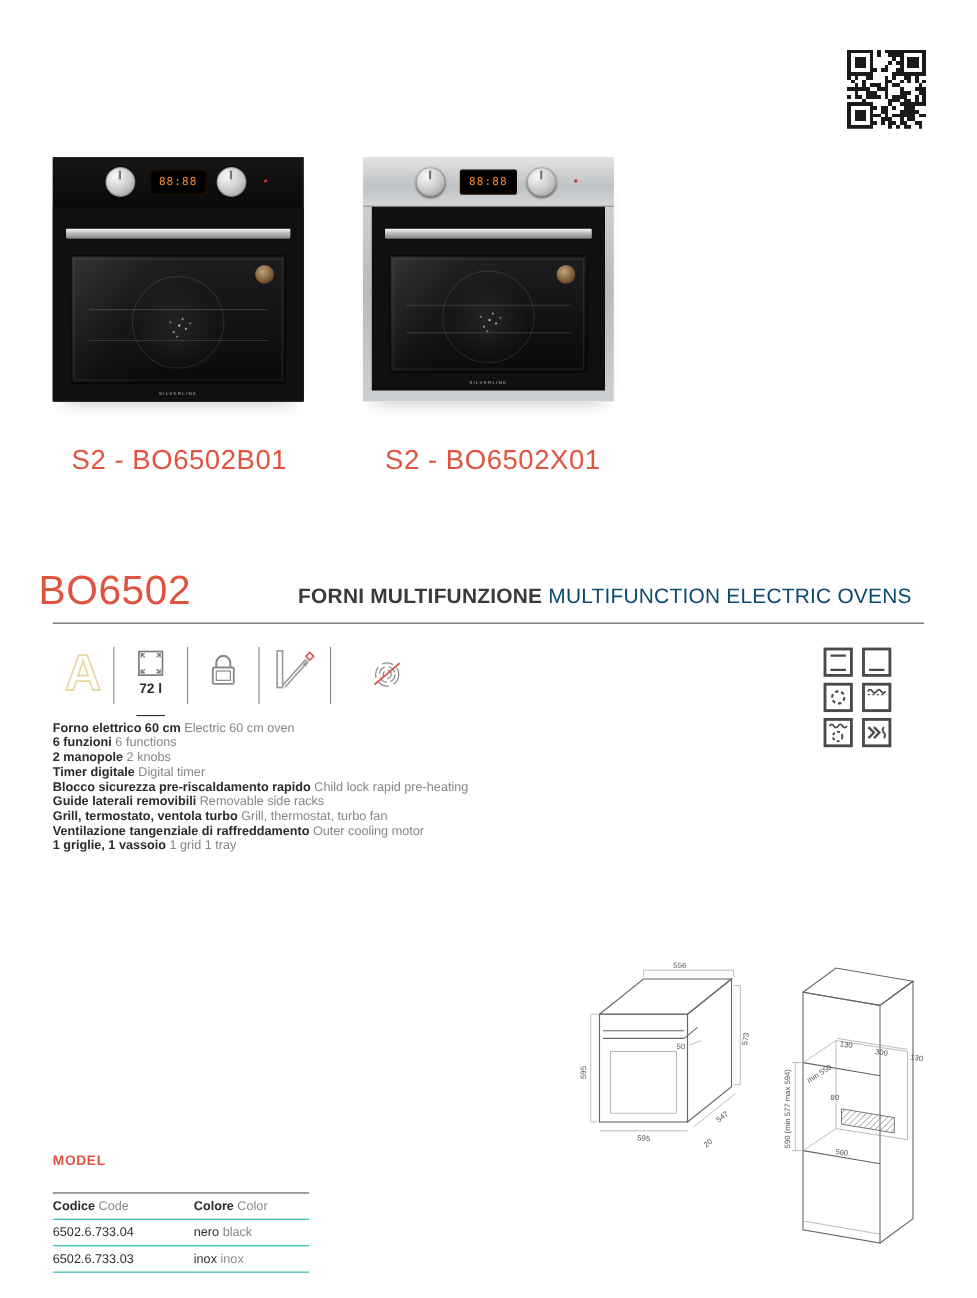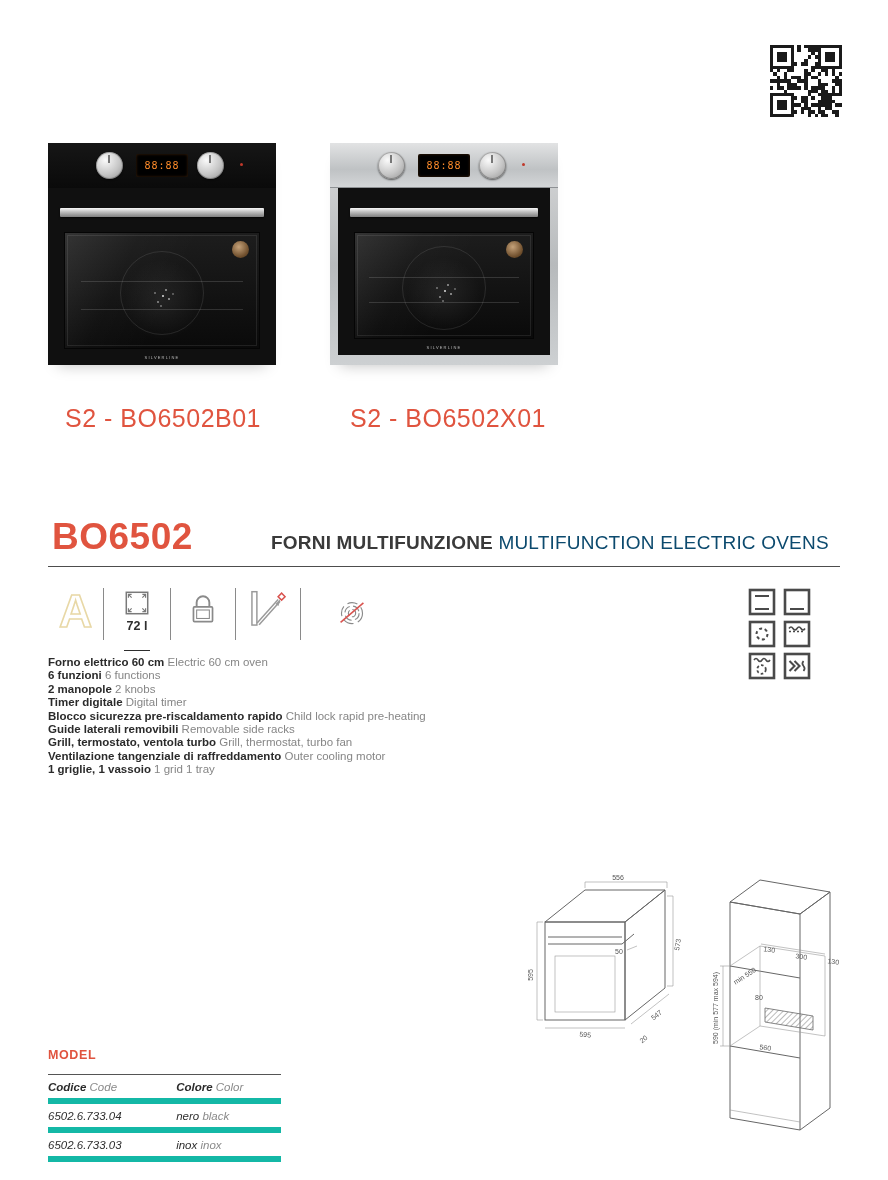--- a/index.html
+++ b/index.html
@@ -51,21 +51,21 @@
   .lamp { position:absolute; right:10px; top:8px; width:17px; height:17px; border-radius:50%;
           background:radial-gradient(circle at 40% 35%, #d8b184, #7a5630 65%, #4a3118); opacity:.9; }
   .brand { position:absolute; left:0; right:0; bottom:5px; text-align:center;
            font-size:4px; letter-spacing:1.2px; color:#b9b9b9; }
 
   
   .pcode { position:absolute; top:404px; font-size:25px; color:#e0543f; letter-spacing:.5px; }
   .pcode.c1 { left:65px; } .pcode.c2 { left:350px; }
 
   
-  .model-name { position:absolute; left:52px; top:516px; font-size:37px; font-weight:bold; color:#e0543f; letter-spacing:.5px; }
+  .model-name { position:absolute; left:35px; top:516px; font-size:37px; font-weight:normal; color:#e0543f; letter-spacing:.5px; }
   .subtitle { position:absolute; left:271px; top:532px; font-size:19px; letter-spacing:.2px; }
   .subtitle b { color:#3a3a3a; } .subtitle span { color:#0c4a6e; }
   .rule { position:absolute; left:48px; top:566px; width:792px; height:0; border-top:1px solid #4d4d4d; }
 
   
   .icon-strip { position:absolute; left:48px; top:586px; height:58px; display:flex; align-items:flex-start; }
   .sep { width:1px; height:52px; background:#8a8a8a; margin:2px 0 0 0; }
   .energy { width:55px; text-align:center; font-size:46px; font-weight:bold; line-height:50px; color:#eadcae; }
   @supports (-webkit-text-stroke: 1px #000) {
     .energy { color:transparent; -webkit-text-stroke:1.6px #e8d8a6; }
@@ -87,23 +87,23 @@
 
   
   .drawings { position:absolute; left:515px; top:860px; width:350px; height:290px; }
   .drawings svg { width:100%; height:100%; }
   .drawings text { font-size:7px; fill:#555; }
   .dline { stroke:#666; stroke-width:1; fill:none; }
   .thin  { stroke:#999; stroke-width:.6; fill:none; }
 
   
   .model-block { position:absolute; left:48px; top:1048px; width:233px; }
-  .model-title { color:#e0543f; font-weight:bold; font-size:12.5px; letter-spacing:.6px; padding-bottom:12px; border-bottom:1px solid #555; }
+  .model-title { color:#e0543f; font-weight:bold; font-size:12.5px; letter-spacing:.6px; padding-bottom:22px; border-bottom:1px solid #555; }
   .model-block table { width:100%; border-collapse:collapse; font-size:11.5px; }
-  .model-block td { padding:6px 0 5px; border-bottom:6px solid #14b8a6; color:#2e2e2e;font-style:italic; }
+  .model-block td { padding:6px 0 5px; border-bottom:1px solid #14b8a6; color:#2e2e2e; }
   .model-block td.c2 { width:45%; }
   .model-block .ghead b { color:#2b2b2b; } .model-block span.en { color:#8a8a8a; }
 </style>
 </head>
 <body>
 
 <div class="page">
 
   <div class="qr">
     <svg id="qr-svg" viewBox="0 0 21 21" shape-rendering="crispEdges">

